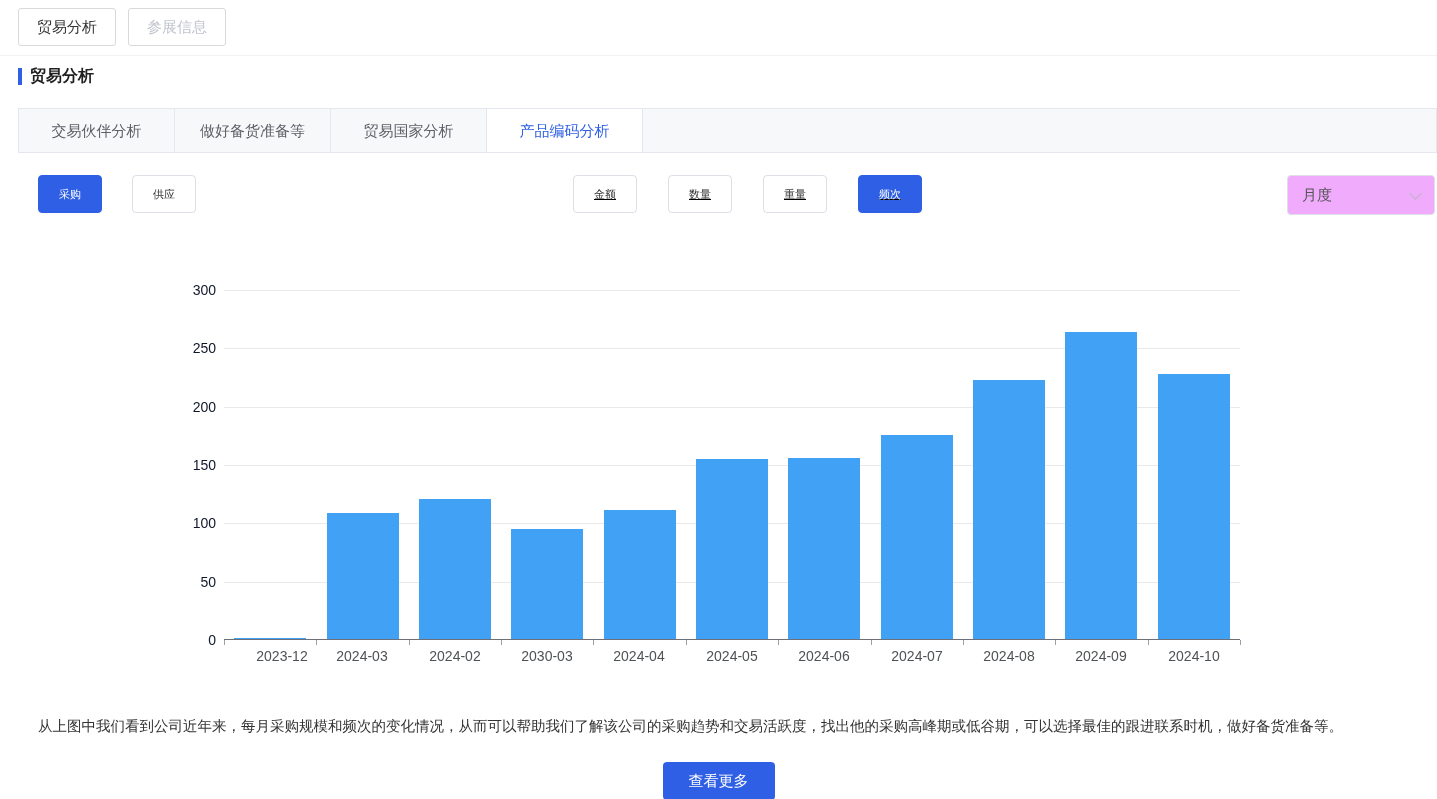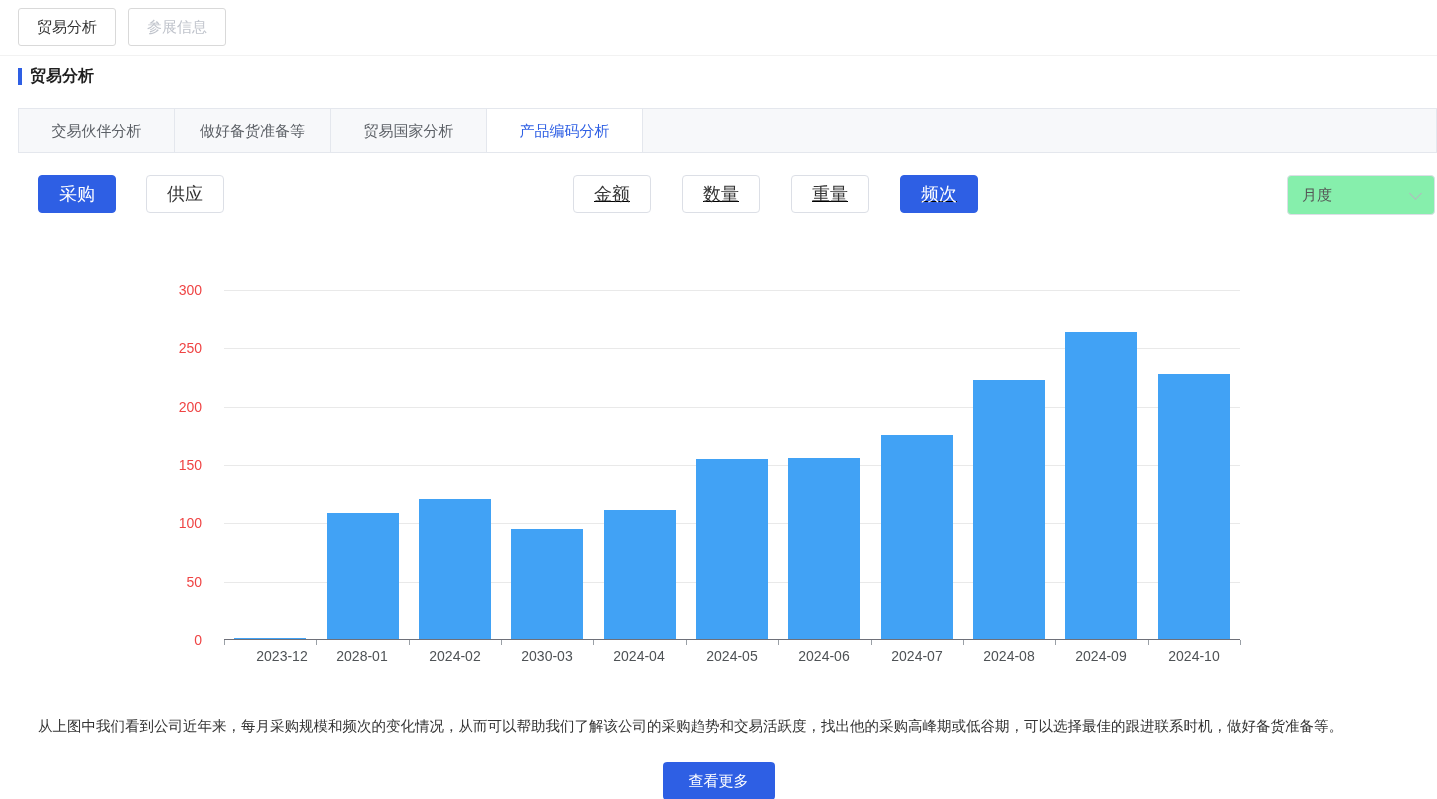--- a/index.html
+++ b/index.html
@@ -19,29 +19,29 @@
 
   
   .tabs { position: absolute; left: 18px; right: 0; top: 108px; height: 45px; display: flex; background: #f7f8fa; border: 1px solid #e4e7ed; }
   .tab { width: 156px; height: 43px; line-height: 43px; text-align: center; font-size: 15px; color: #5c6066; border-right: 1px solid #e4e7ed; cursor: pointer; }
   .tab.active { background: #fff; color: #2e5fe4; }
 
   
   .controls { position: absolute; left: 0; right: 0; top: 175px; height: 40px; }
   .mode-group { position: absolute; left: 38px; top: 0; display: flex; gap: 30px; }
   .metric-group { position: absolute; left: 573px; top: 0; display: flex; gap: 31px; text-decoration: underline; }
-  .btn { height: 38px; padding: 0 20px; border-radius: 4px; font-size: 18px; border: 1px solid #dcdfe6; background: #fff; color: #333; cursor: pointer; font-family: inherit; }
+  .btn { height: 38px; padding: 0 20px; border-radius: 4px; font-size: 11px; border: 1px solid #dcdfe6; background: #fff; color: #333; cursor: pointer; font-family: inherit; }
   .btn.primary { background: #2e5fe4; border-color: #2e5fe4; color: #fff; }
-  .select { position: absolute; right: 2px; top: 0; width: 148px; height: 40px; border: 1px solid #dcdfe6; border-radius: 4px; display: flex; align-items: center; padding: 0 14px; color: #555; font-size: 15px; cursor: pointer; background: #86efac; }
+  .select { position: absolute; right: 2px; top: 0; width: 148px; height: 40px; border: 1px solid #dcdfe6; border-radius: 4px; display: flex; align-items: center; padding: 0 14px; color: #555; font-size: 15px; cursor: pointer; background: #f0abfc; }
   .chevron { margin-left: auto; width: 9px; height: 9px; border-right: 1.5px solid #b4b8bf; border-bottom: 1.5px solid #b4b8bf; transform: rotate(45deg); margin-top: -4px; }
 
   
   .chart { position: absolute; left: 182px; top: 290px; width: 1060px; height: 378px; }
   .y-axis { position: absolute; left: 0; top: 0; width: 40px; height: 350px; }
-  .ylab { position: absolute; right: 20px; transform: translateY(-50%); font-size: 14px; color: #ef4444; }
+  .ylab { position: absolute; right: 6px; transform: translateY(-50%); font-size: 14px; color: #0f172a; }
   .plot { position: absolute; left: 42px; top: 0; width: 1016px; height: 350px; border-bottom: 1px solid #6e7079; }
   .gridline { position: absolute; left: 0; right: 0; height: 0; border-top: 1px solid #e9e9e9; }
   .bar { position: absolute; bottom: 0; }
   .x-axis { position: absolute; left: 42px; top: 350px; width: 1016px; height: 26px; }
   .xlab { position: absolute; top: 8px; text-align: center; font-size: 14px; color: #4e5255; }
   .tick { position: absolute; top: 0; width: 1px; height: 5px; background: #9aa0a6; }
 
   
   .description { position: absolute; left: 38px; top: 716px; width: 1360px; margin: 0; font-size: 14.5px; color: #333; line-height: 1.5; }
   .more-btn { position: absolute; left: 50%; transform: translateX(-50%); top: 762px; height: 38px; padding: 0 26px; background: #2e5fe4; border: none; border-radius: 4px; color: #fff; font-size: 15px; cursor: pointer; font-family: inherit; }
@@ -110,21 +110,21 @@
         <div class="bar" style="left: 380px; width: 72px; height: 129.5px; background: rgb(65, 162, 245);"></div>
         <div class="bar" style="left: 472px; width: 72px; height: 179.667px; background: rgb(65, 162, 245);"></div>
         <div class="bar" style="left: 564px; width: 72px; height: 180.833px; background: rgb(65, 162, 245);"></div>
         <div class="bar" style="left: 657px; width: 72px; height: 204.167px; background: rgb(65, 162, 245);"></div>
         <div class="bar" style="left: 749px; width: 72px; height: 259px; background: rgb(65, 162, 245);"></div>
         <div class="bar" style="left: 841px; width: 72px; height: 306.833px; background: rgb(65, 162, 245);"></div>
         <div class="bar" style="left: 934px; width: 72px; height: 264.833px; background: rgb(65, 162, 245);"></div>
       </div>
     <div class="x-axis">
         <div class="xlab" style="left: 12px; width: 92px;">2023-12</div>
-        <div class="xlab" style="left: 92px; width: 92px;">2028-01</div>
+        <div class="xlab" style="left: 92px; width: 92px;">2024-03</div>
         <div class="xlab" style="left: 185px; width: 92px;">2024-02</div>
         <div class="xlab" style="left: 277px; width: 92px;">2030-03</div>
         <div class="xlab" style="left: 369px; width: 92px;">2024-04</div>
         <div class="xlab" style="left: 462px; width: 92px;">2024-05</div>
         <div class="xlab" style="left: 554px; width: 92px;">2024-06</div>
         <div class="xlab" style="left: 647px; width: 92px;">2024-07</div>
         <div class="xlab" style="left: 739px; width: 92px;">2024-08</div>
         <div class="xlab" style="left: 831px; width: 92px;">2024-09</div>
         <div class="xlab" style="left: 924px; width: 92px;">2024-10</div>
         <div class="tick" style="left: 0px;"></div>

